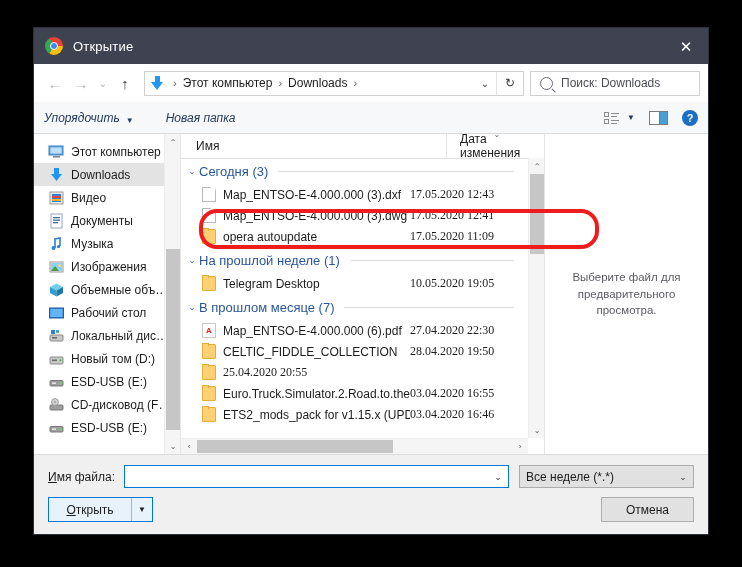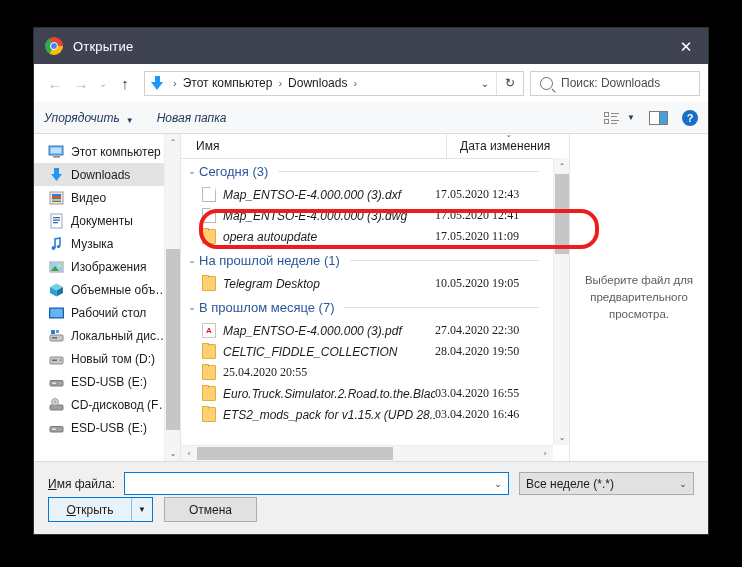--- a/index.html
+++ b/index.html
@@ -46,21 +46,21 @@
   .searchbox{width:170px;height:25px;border:1px solid #cfcfcf;background:#fff;display:flex;align-items:center;
     margin-left:6px;box-sizing:border-box;}
   .mag{width:11px;height:11px;border:1.4px solid #6a6a7a;border-radius:50%;margin-left:9px;position:relative;flex:0 0 auto;}
   .mag:after{content:"";position:absolute;right:-4px;bottom:-3px;width:5px;height:1.4px;background:#6a6a7a;transform:rotate(45deg);}
   .search-ph{font-size:12px;color:#4b4b55;margin-left:8px;white-space:nowrap;}
 
   
   .cmdbar{height:31px;background:#f7f8fa;display:flex;align-items:center;padding:0 10px;flex:0 0 auto;box-sizing:border-box;}
   .cmd{font-size:12px;color:#23395d;display:flex;align-items:flex-end;font-style:italic;}
   .cmd .car{font-size:8px;margin-left:6px;color:#23395d;}
-  .cmd.second{margin-left:23px;}
+  .cmd.second{margin-left:32px;}
   .cmdbar .spacer{flex:1;}
   .viewsicon{width:15px;height:12px;position:relative;margin-right:2px;}
   .viewsicon .bx{position:absolute;left:0;width:5px;height:5px;border:1px solid #8b8b8b;box-sizing:border-box;}
   .viewsicon .ln{position:absolute;left:7px;height:1.5px;background:#8b8b8b;}
   .viewcar{font-size:8px;color:#23395d;margin:0 14px 0 6px;}
   .paneicon{width:19px;height:14px;border:1.5px solid #7a7a7a;box-sizing:border-box;display:flex;margin-right:14px;}
   .paneicon .l{flex:1;background:#fff;}
   .paneicon .r{width:7px;background:#4a9fd4;border-left:1.5px solid #7a7a7a;}
   .helpicon{width:16px;height:16px;border-radius:50%;background:#1a6fc4;color:#fff;font-size:11px;
     display:flex;align-items:center;justify-content:center;font-weight:bold;}
@@ -89,21 +89,21 @@
   .col-date{flex:1;font-size:12px;color:#1c1c1c;padding-left:13px;border-left:1px solid #e3e3e3;height:100%;
     display:flex;align-items:center;box-sizing:border-box;position:relative;}
   .col-date .sortmark{position:absolute;left:48%;top:-4px;font-size:8px;color:#5a6b8c;}
 
   .rows{position:absolute;left:0;right:16px;top:24px;bottom:16px;overflow:hidden;}
   .group{height:26px;display:flex;align-items:center;padding-left:4px;}
   .group .chev{font-size:9px;color:#3f6ea5;width:14px;text-align:center;}
   .group .gl{font-size:13px;color:#2a5699;white-space:nowrap;}
   .group .rule{flex:1;height:1px;background:#dfdfdf;margin:0 14px 0 10px;}
   .row{height:21px;display:flex;align-items:center;padding-left:21px;font-size:12px;color:#1c1c1c;}
-  .row .fname{flex:1;white-space:nowrap;overflow:hidden;font-style:italic;}
+  .row .fname{flex:1;white-space:nowrap;overflow:hidden;}
   .row .fdate{width:118px;flex:0 0 auto;white-space:nowrap;font-family:Liberation Serif, serif;}
 
   .ico{width:14px;height:15px;margin-right:7px;flex:0 0 auto;position:relative;}
   .ico.doc{background:#fff;border:1px solid #b9b9b9;box-sizing:border-box;}
   .ico.doc:after{content:"";position:absolute;right:-1px;top:-1px;border-left:5px solid transparent;border-top:5px solid #fff;
     border-right:1px solid #b9b9b9;}
   .ico.folder{background:#ffd071;border:1px solid #e3ae3c;box-sizing:border-box;border-radius:0 1px 1px 0;}
   .ico.folder:before{content:"";position:absolute;left:-1px;top:-2px;width:7px;height:3px;background:#ffd071;border:1px solid #e3ae3c;
     border-bottom:none;box-sizing:border-box;}
   .ico.pdf{background:#fff;border:1px solid #c8c8c8;box-sizing:border-box;color:#e02020;font-size:8px;
@@ -112,37 +112,37 @@
   .fsb-v{position:absolute;right:0;top:24px;bottom:16px;width:16px;background:#f5f5f5;border-left:1px solid #ededed;box-sizing:border-box;}
   .fsb-v .arr{position:absolute;left:0;width:16px;height:16px;display:flex;align-items:center;justify-content:center;font-size:8px;color:#5a5a5a;}
   .fsb-v .arr.up{top:0;} .fsb-v .arr.dn{bottom:0;}
   .fsb-v .thumb{position:absolute;left:1px;top:16px;width:14px;height:80px;background:#c6c6c6;}
   .fsb-h{position:absolute;left:0;right:16px;bottom:0;height:16px;background:#f5f5f5;border-top:1px solid #ededed;box-sizing:border-box;}
   .fsb-h .arr{position:absolute;top:0;width:16px;height:15px;display:flex;align-items:center;justify-content:center;font-size:8px;color:#5a5a5a;}
   .fsb-h .arr.lt{left:0;} .fsb-h .arr.rt{right:0;}
   .fsb-h .thumb{position:absolute;left:16px;top:1px;height:13px;width:196px;background:#c6c6c6;}
 
   
-  .preview{width:139px;flex:0 0 auto;background:#fff;border-left:1px solid #e6e6e6;
+  .preview{width:164px;flex:0 0 auto;background:#fff;border-left:1px solid #e6e6e6;
     display:flex;align-items:center;justify-content:center;padding:0 8px;box-sizing:border-box;}
   .preview p{margin:0;font-size:11.5px;color:#5b5b63;text-align:center;line-height:1.45;}
 
   
   .footer{flex:0 0 auto;background:#f0f0f0;padding:10px 14px 12px 14px;border-top:1px solid #dcdcdc;}
   .frow{display:flex;align-items:center;}
   .fnlabel{font-size:12px;color:#1c1c1c;width:76px;text-align:right;padding-right:9px;box-sizing:border-box;}
   .fnlabel u{text-decoration:underline;}
   .fninput{flex:1;height:23px;border:1.6px solid #0078d7;background:#fff;display:flex;align-items:center;box-sizing:border-box;}
   .fninput .val{flex:1;font-size:12px;color:#1c1c1c;padding-left:5px;}
   .fninput .car{width:20px;text-align:center;font-size:9px;color:#3b3b3b;}
   .ftype{width:175px;height:23px;border:1px solid #acacac;background:#e1e1e1;display:flex;align-items:center;
     margin-left:10px;box-sizing:border-box;}
   .ftype .val{flex:1;font-size:12px;color:#1c1c1c;padding-left:6px;}
   .ftype .car{width:20px;text-align:center;font-size:9px;color:#3b3b3b;}
-  .frow2{display:flex;justify-content:flex-start;margin-top:2px;}
+  .frow2{display:flex;justify-content:space-between;margin-top:9px;}
   .openbtn{width:105px;height:25px;border:1.6px solid #0078d7;background:#e7f2fb;display:flex;align-items:center;box-sizing:border-box;}
   .openbtn .t{flex:1;text-align:center;font-size:12px;color:#1c1c1c;}
   .openbtn .t u{text-decoration:underline;}
   .openbtn .dv{width:21px;height:100%;border-left:1px solid #8bbde4;display:flex;align-items:center;justify-content:center;
     font-size:8px;color:#1c1c1c;box-sizing:border-box;}
   .cancelbtn{width:93px;height:25px;border:1px solid #adadad;background:#e1e1e1;margin-left:11px;
     display:flex;align-items:center;justify-content:center;font-size:12px;color:#1c1c1c;box-sizing:border-box;}
 
   
   .annot{position:absolute;left:199px;top:209px;width:392px;height:32px;border:4px solid #ee1c1c;
@@ -415,21 +415,21 @@
             <span class="fdate">10.05.2020 19:05</span>
           </div>
 
           <div class="group">
             <span class="chev">⌄</span>
             <span class="gl">В прошлом месяце (7)</span>
             <span class="rule"></span>
           </div>
           <div class="row">
             <span class="ico pdf">A</span>
-            <span class="fname">Map_ENTSO-E-4.000.000 (3).pdf</span>
+            <span class="fname">Map_ENTSO-E-4.000.000 (6).pdf</span>
             <span class="fdate">27.04.2020 22:30</span>
           </div>
           <div class="row">
             <span class="ico folder"></span>
             <span class="fname">CELTIC_FIDDLE_COLLECTION</span>
             <span class="fdate">28.04.2020 19:50</span>
           </div>
           <div class="row">
             <span class="ico folder"></span>
             <span class="fdate">25.04.2020 20:55</span>

